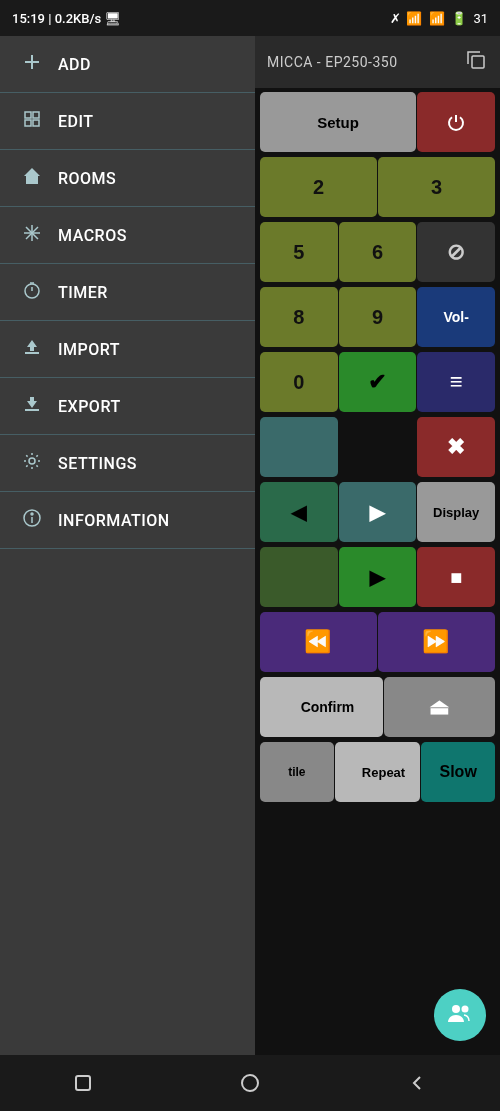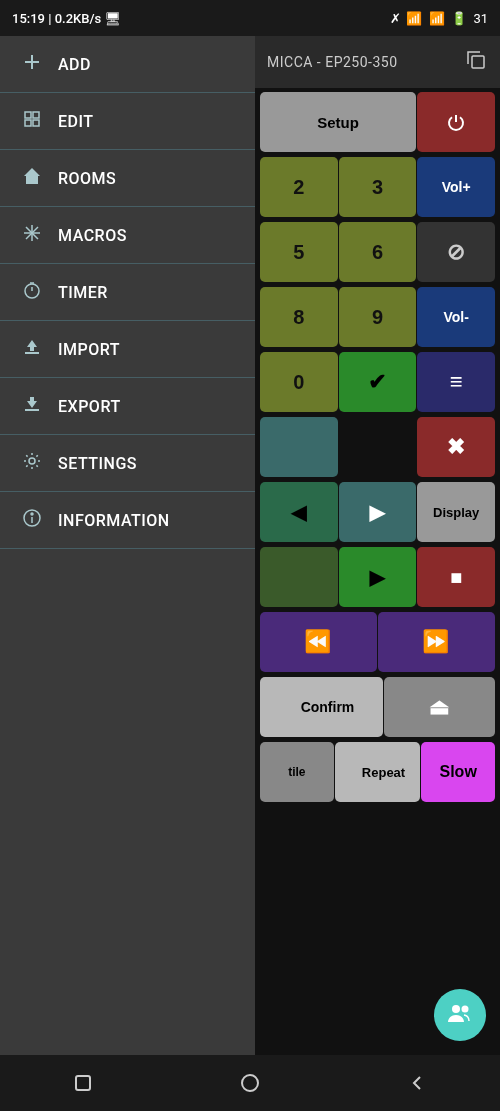--- a/index.html
+++ b/index.html
@@ -310,21 +310,20 @@
           <svg width="22" height="22" viewBox="0 0 22 22" fill="none" stroke="#fff" stroke-width="2">
               <path d="M11 4v7"></path>
               <path d="M7 6.3A7 7 0 1 0 15 6.3"></path>
             </svg>
         </button>
       </div>
 
       <div class="btn-row">
         <button class="btn btn-olive" style="background:#6b7a2a;color:#111;font-size:20px">2</button>
         <button class="btn btn-olive" style="background:#6b7a2a;color:#111;font-size:20px">3</button>
-        <button class="btn btn-blue" style="background:#1a3a7a;color:#fff;font-size:14px">Vol+</button>
       </div>
 
       <div class="btn-row">
         <button class="btn btn-olive" style="background:#6b7a2a;color:#111;font-size:20px">5</button>
         <button class="btn btn-olive" style="background:#6b7a2a;color:#111;font-size:20px">6</button>
         <button class="btn" style="background:#333;color:#ccc;font-size:22px">⊘</button>
       </div>
 
       <div class="btn-row">
         <button class="btn btn-olive" style="background:#6b7a2a;color:#111;font-size:20px">8</button>
@@ -362,21 +361,21 @@
       </div>
 
       <div class="btn-row">
         <button class="btn btn-light-gray" style="background:#b8b8b8;color:#000;font-size:14px;flex:1">Confirm</button>
         <button class="btn btn-gray" style="background:#888;color:#fff;font-size:22px;flex:1">⏏</button>
       </div>
 
       <div class="btn-row">
         <button class="btn btn-gray" style="background:#888;color:#000000;font-size:12px;flex:1">tile</button>
         <button class="btn btn-light-gray" style="background:#b8b8b8;color:#000;font-size:13px;flex:1">Repeat</button>
-        <button class="btn btn-white" style="background:#d946ef;color:#000;font-size:16px;font-weight:bold;flex:1">Slow</button>
+        <button class="btn btn-white" style="background:#0f766e;color:#000;font-size:16px;font-weight:bold;flex:1">Slow</button>
       </div>
     </div>
   </div>
 </div>
 
 <div class="fab">
   <span class="fab-icon">
     <svg width="26" height="26" viewBox="0 0 26 26" fill="white">
         <circle cx="9" cy="9" r="4"></circle>
         <circle cx="18" cy="9" r="3.5"></circle>

